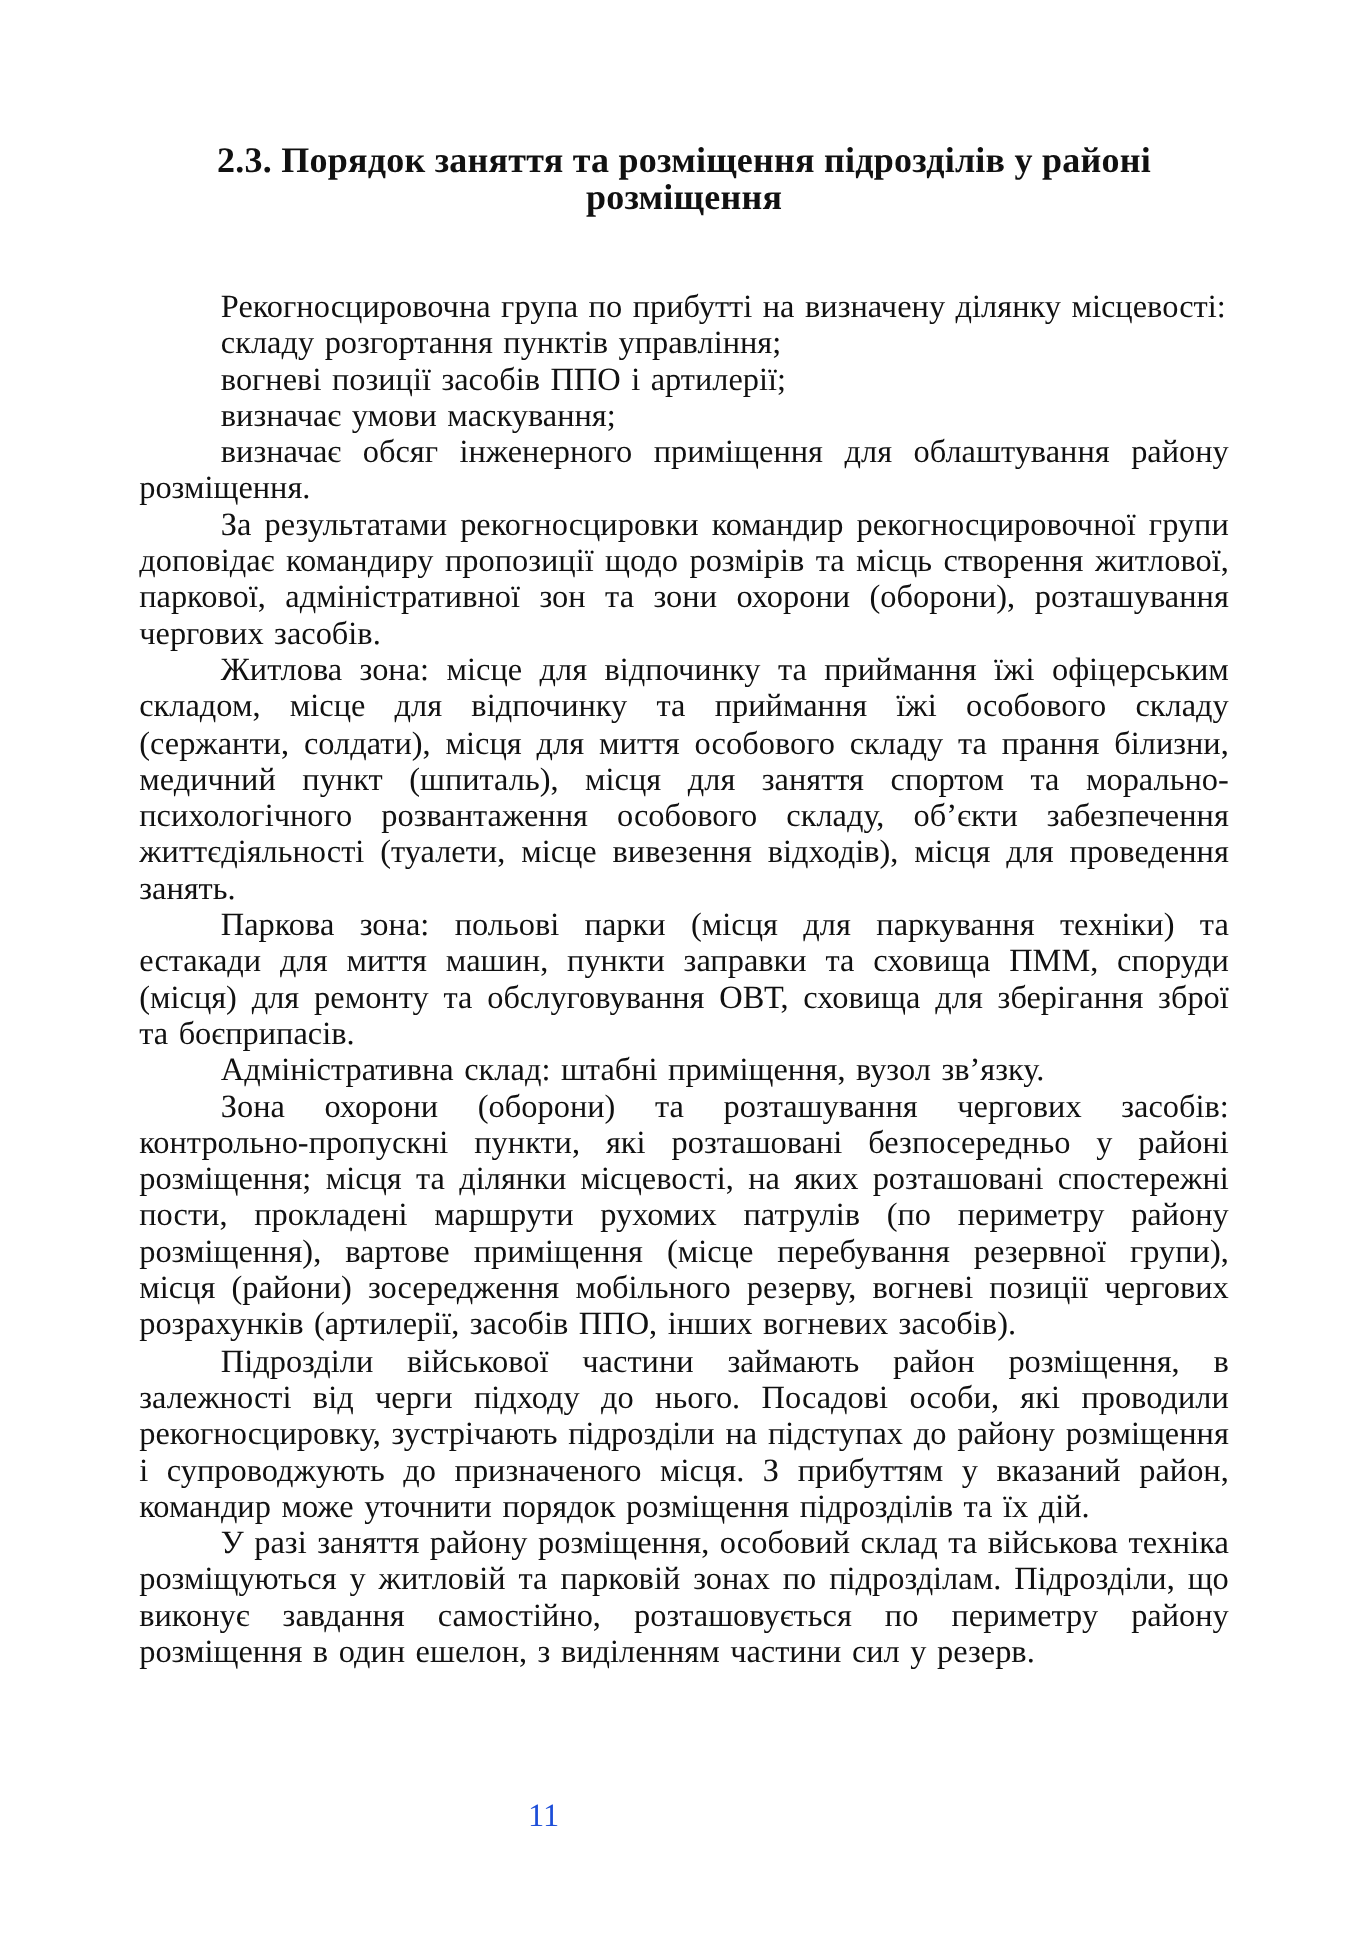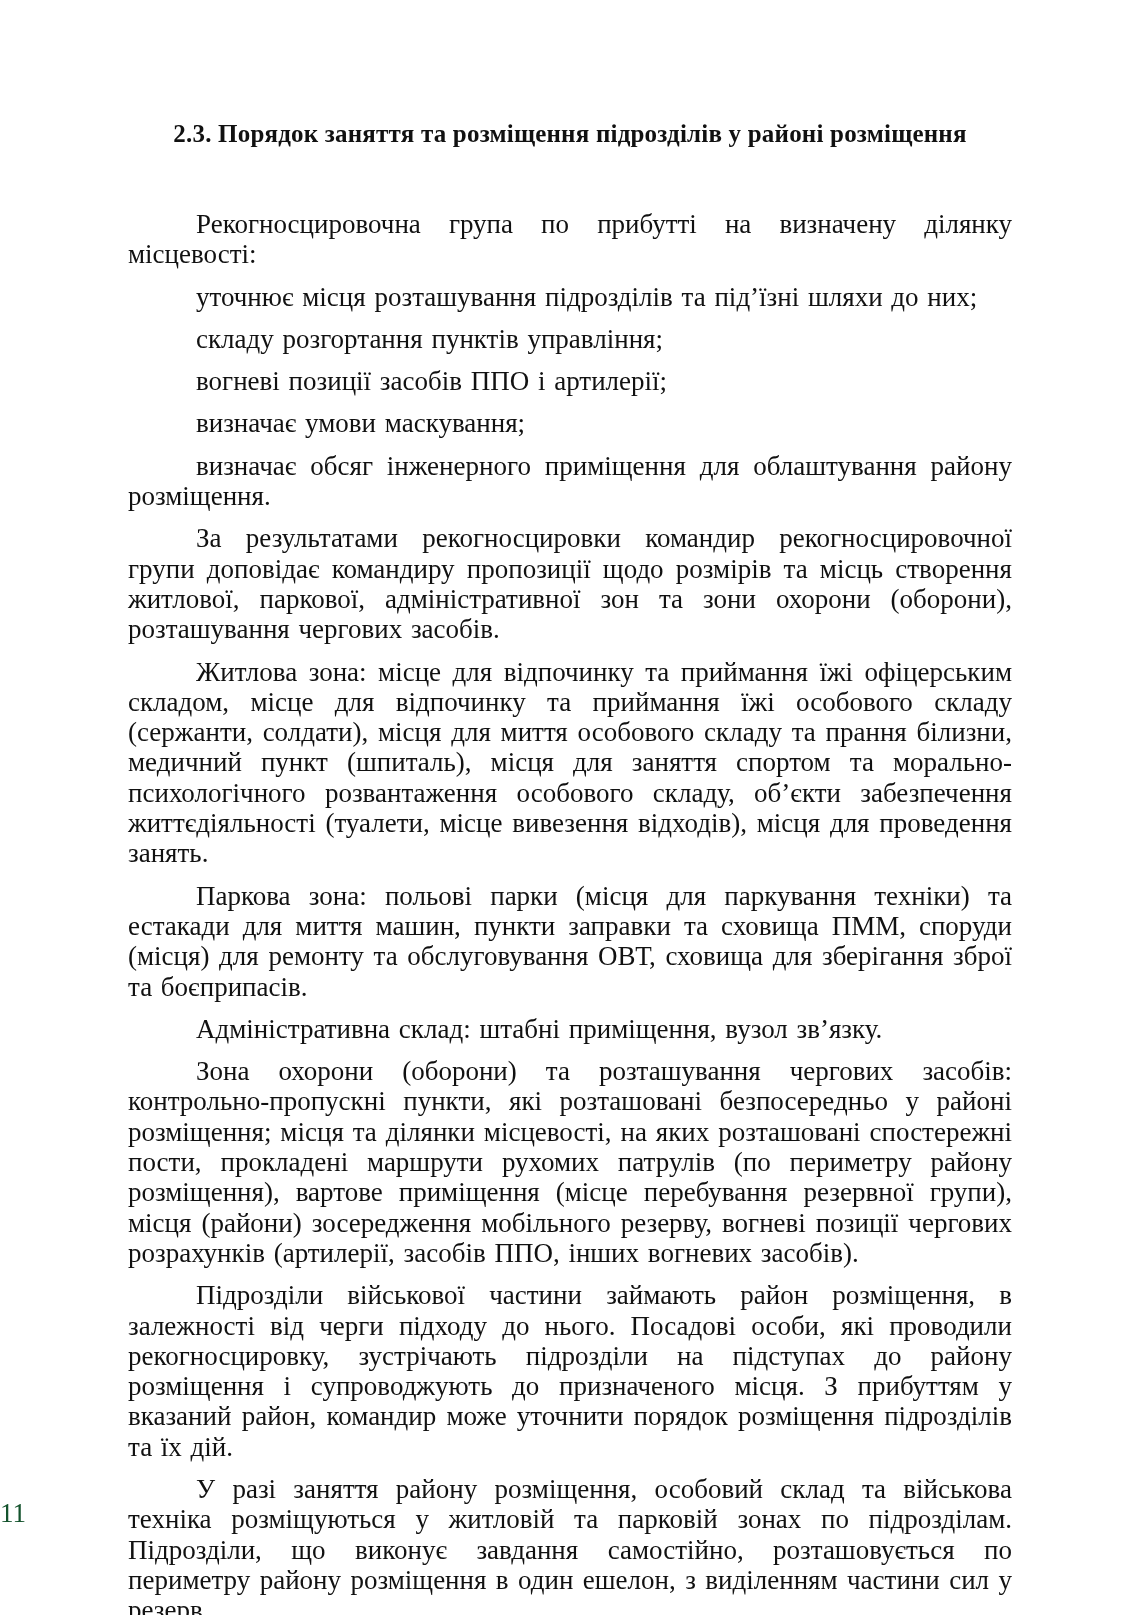--- a/index.html
+++ b/index.html
@@ -17,54 +17,54 @@
     font-family: "Liberation Serif", "DejaVu Serif", serif;
     overflow: hidden;
   }
   .content {
     position: absolute;
     left: 116px;
     top: 118px;
     width: 908px;
   }
   .heading {
-    font-size: 25px;
+    font-size: 30px;
     font-weight: bold;
     text-align: center;
     line-height: 31px;
     margin: 0 0 60px 0;
     letter-spacing: 0.2px;
   }
   .bodytext p {
     font-size: 27px;
     line-height: 30.3px;
-    margin: 12px;
+    margin: 0;
     text-align: justify;
     text-indent: 68px;
     word-spacing: 2px;
   }
   .page-number {
     position: absolute;
     left: 0;
     top: 1498px;
     width: 906px;
+    text-align: center;
     font-size: 27px;
     line-height: 30px;
-    color: #14532d;
+    color: #1d4ed8;
   }
 </style>
 </head>
 <body>
 
 <div class="page">
   <div class="content">
     <h1 class="heading">2.3. Порядок заняття та розміщення підрозділів у районі розміщення</h1>
     <div class="bodytext">
       <p>Рекогносцировочна група по прибутті на визначену ділянку місцевості:</p>
-      <p>уточнює місця розташування підрозділів та під’їзні шляхи до них;</p>
       <p>складу розгортання пунктів управління;</p>
       <p>вогневі позиції засобів ППО і артилерії;</p>
       <p>визначає умови маскування;</p>
       <p>визначає обсяг інженерного приміщення для облаштування району розміщення.</p>
       <p>За результатами рекогносцировки командир рекогносцировочної групи доповідає командиру пропозиції щодо розмірів та місць створення житлової, паркової, адміністративної зон та зони охорони (оборони), розташування чергових засобів.</p>
       <p>Житлова зона: місце для відпочинку та приймання їжі офіцерським складом, місце для відпочинку та приймання їжі особового складу (сержанти, солдати), місця для миття особового складу та прання білизни, медичний пункт (шпиталь), місця для заняття спортом та морально-психологічного розвантаження особового складу, об’єкти забезпечення життєдіяльності (туалети, місце вивезення відходів), місця для проведення занять.</p>
       <p>Паркова зона: польові парки (місця для паркування техніки) та естакади для миття машин, пункти заправки та сховища ПММ, споруди (місця) для ремонту та обслуговування ОВТ, сховища для зберігання зброї та боєприпасів.</p>
       <p>Адміністративна склад: штабні приміщення, вузол зв’язку.</p>
       <p>Зона охорони (оборони) та розташування чергових засобів: контрольно-пропускні пункти, які розташовані безпосередньо у районі розміщення; місця та ділянки місцевості, на яких розташовані спостережні пости, прокладені маршрути рухомих патрулів (по периметру району розміщення), вартове приміщення (місце перебування резервної групи), місця (райони) зосередження мобільного резерву, вогневі позиції чергових розрахунків (артилерії, засобів ППО, інших вогневих засобів).</p>
       <p>Підрозділи військової частини займають район розміщення, в залежності від черги підходу до нього. Посадові особи, які проводили рекогносцировку, зустрічають підрозділи на підступах до району розміщення і супроводжують до призначеного місця. З прибуттям у вказаний район, командир може уточнити порядок розміщення підрозділів та їх дій.</p>

